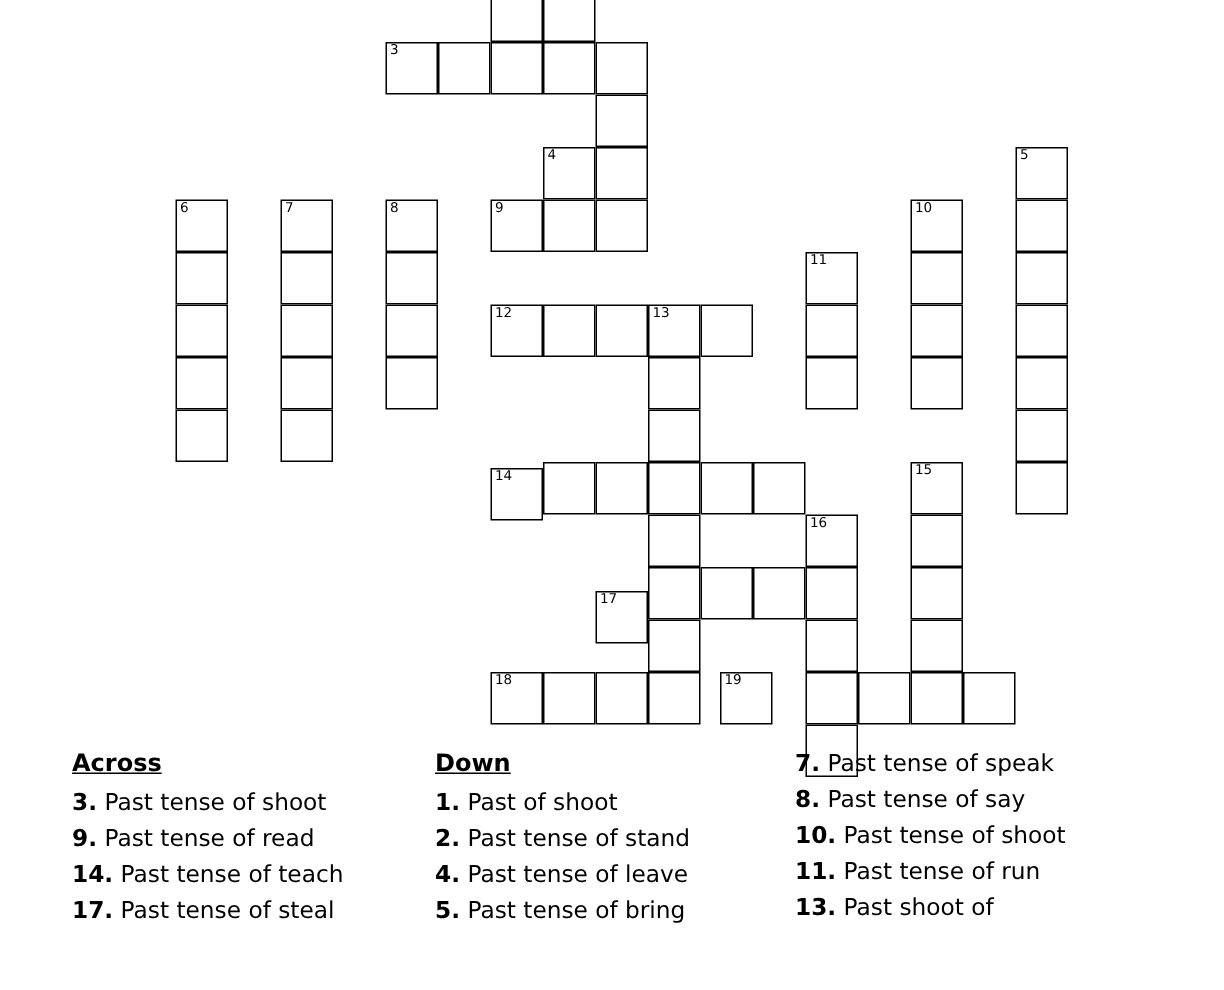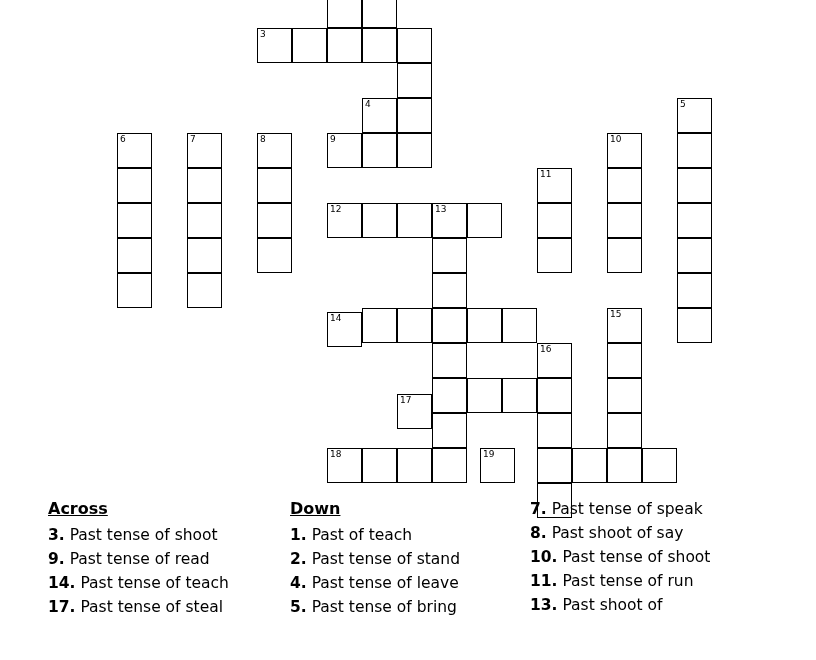--- a/index.html
+++ b/index.html
@@ -210,21 +210,21 @@
     <span class="clue">
       <span class="cnum">17.</span>
       <span class="ctext">Past tense of steal</span>
     </span>
   </div>
 
   <div class="clue-col col-down">
     <span class="clue-heading">Down</span>
     <span class="clue">
       <span class="cnum">1.</span>
-      <span class="ctext">Past of teach</span>
+      <span class="ctext">Past of shoot</span>
     </span>
     <span class="clue">
       <span class="cnum">2.</span>
       <span class="ctext">Past tense of stand</span>
     </span>
     <span class="clue">
       <span class="cnum">4.</span>
       <span class="ctext">Past tense of leave</span>
     </span>
     <span class="clue">
@@ -233,21 +233,21 @@
     </span>
   </div>
 
   <div class="clue-col col-cont">
     <span class="clue">
       <span class="cnum">7.</span>
       <span class="ctext">Past tense of speak</span>
     </span>
     <span class="clue">
       <span class="cnum">8.</span>
-      <span class="ctext">Past shoot of say</span>
+      <span class="ctext">Past tense of say</span>
     </span>
     <span class="clue">
       <span class="cnum">10.</span>
       <span class="ctext">Past tense of shoot</span>
     </span>
     <span class="clue">
       <span class="cnum">11.</span>
       <span class="ctext">Past tense of run</span>
     </span>
     <span class="clue">

